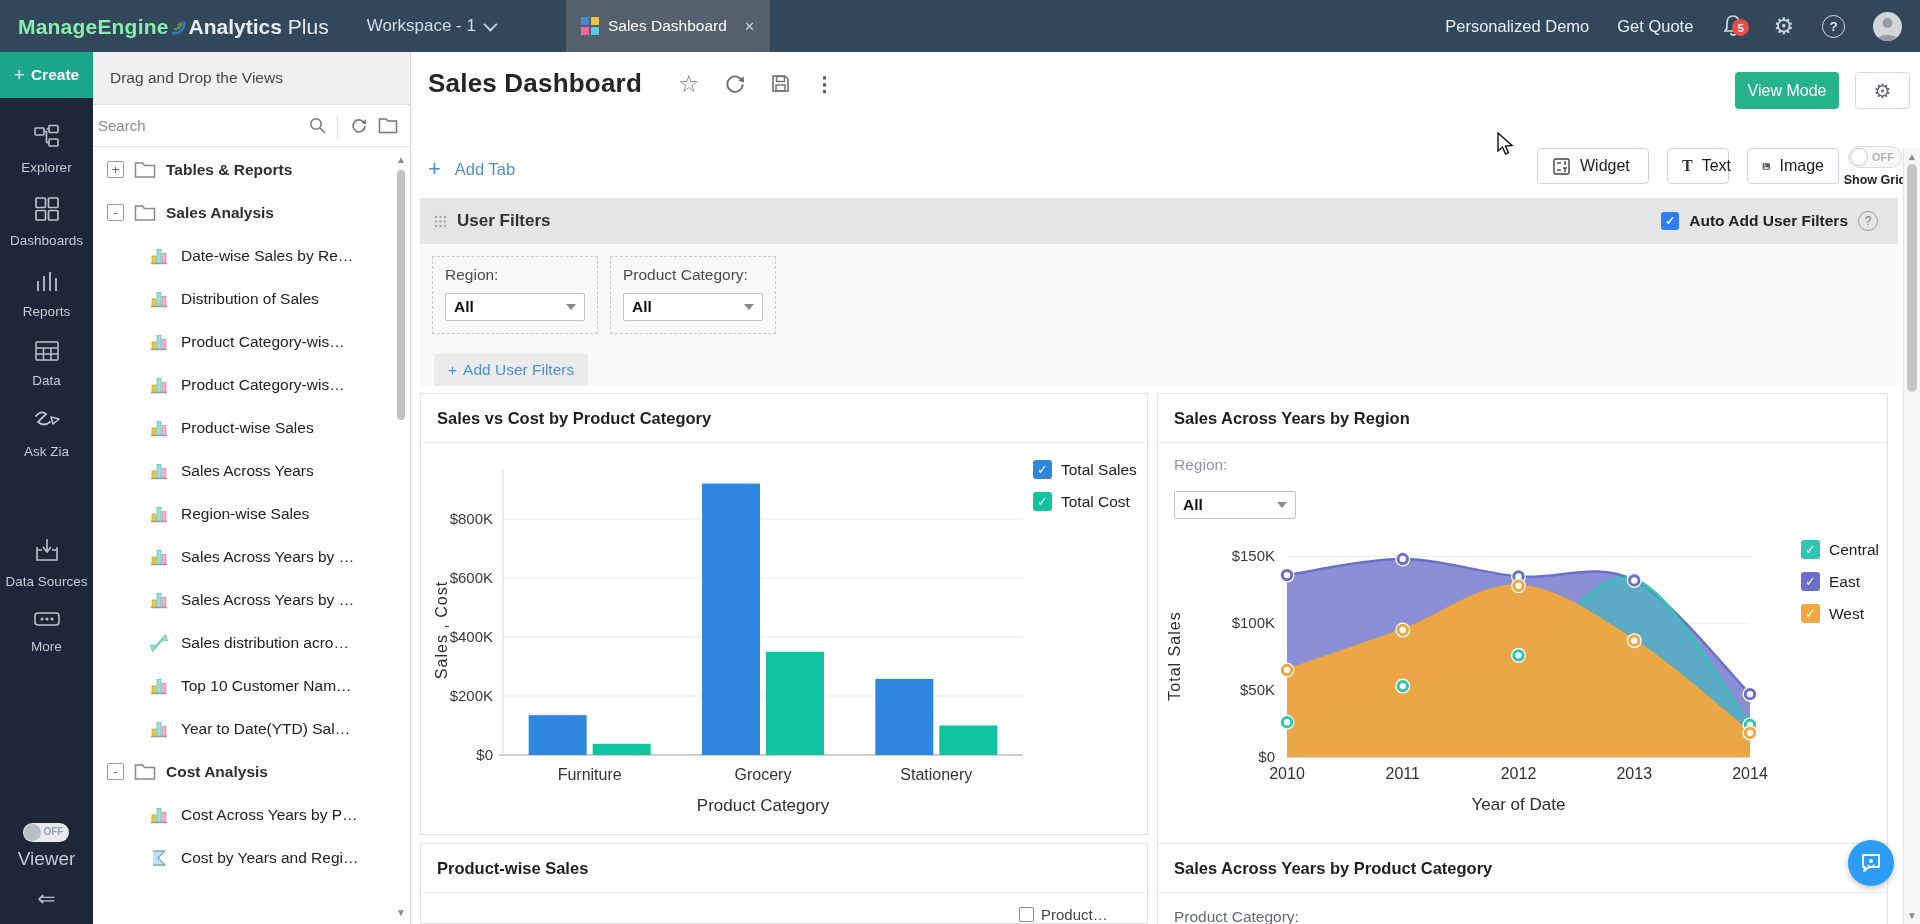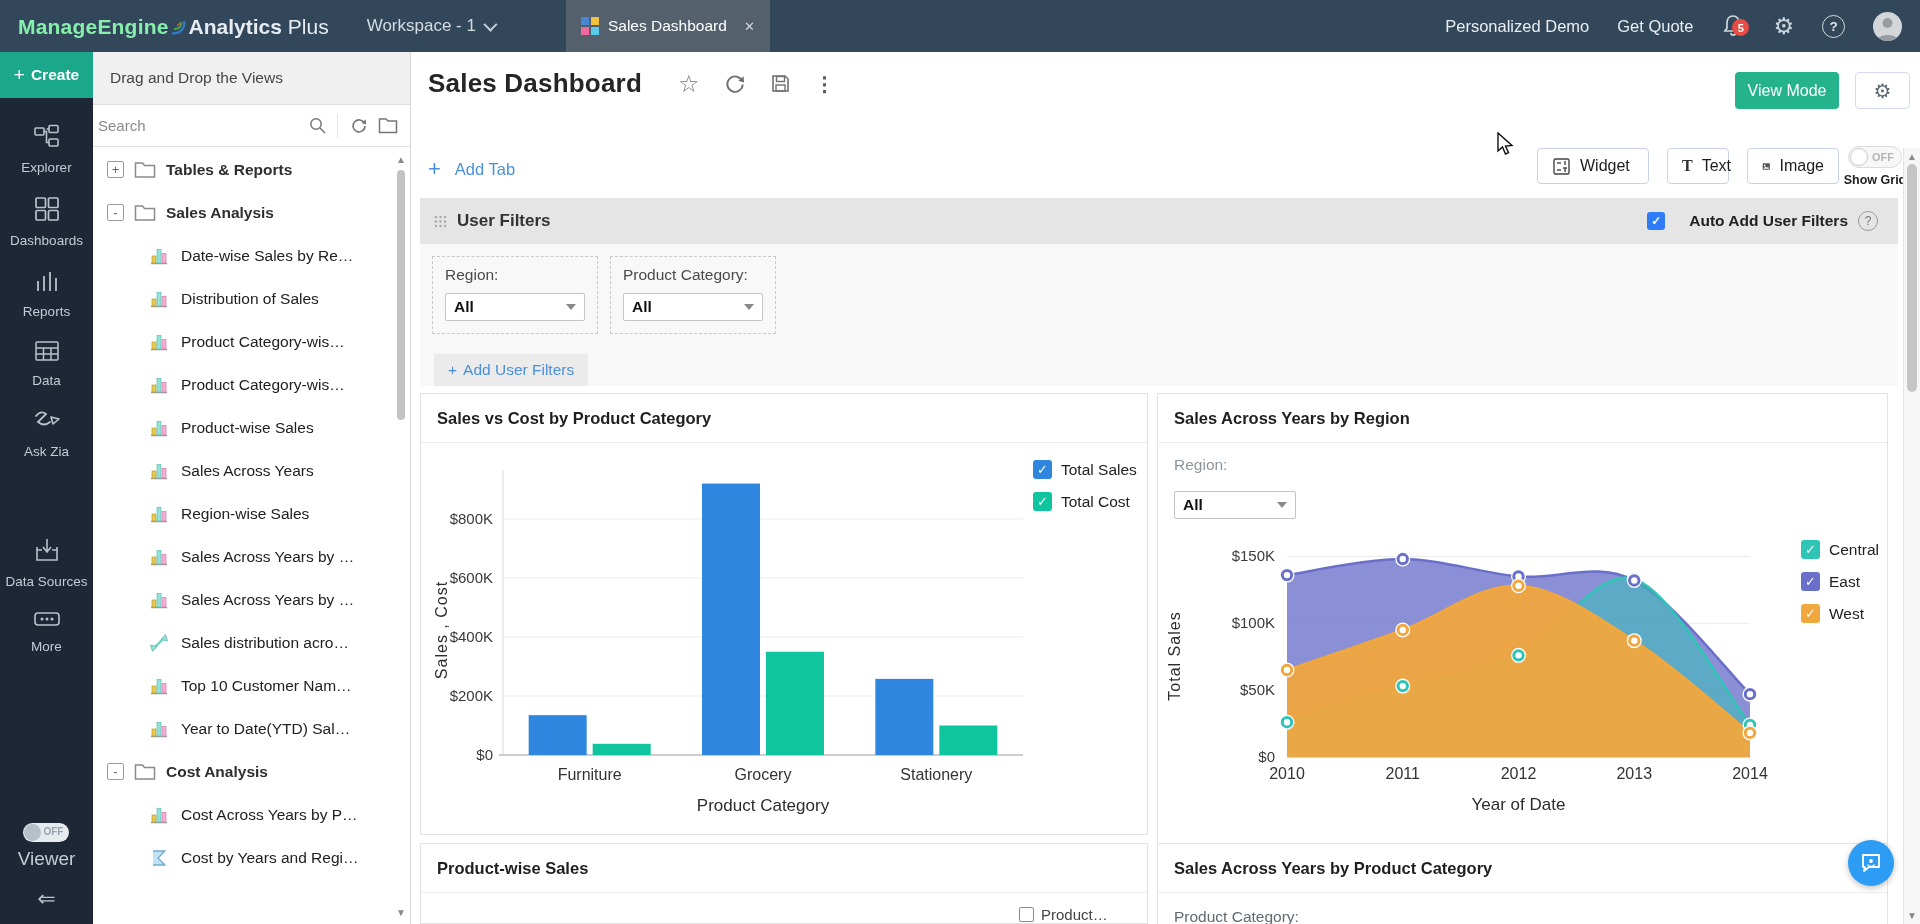--- a/index.html
+++ b/index.html
@@ -83,21 +83,21 @@
 .sg-knob{position:absolute;left:1px;top:1px;width:18px;height:18px;border-radius:50%;background:#fff;border:1px solid #ccc;}
 .sg-off{position:absolute;right:7px;top:4px;font-size:11px;color:#b5b5b5;font-weight:bold;}
 .showgrid-label{position:absolute;left:1430px;top:121px;width:68px;text-align:center;font-size:12.5px;font-weight:bold;color:#222;}
 
 
 .user-filters{position:absolute;left:9px;top:146px;width:1478px;height:188px;background:#f8f8f8;}
 .uf-header{height:46px;background:#e5e5e5;display:flex;align-items:center;padding:0 20px 0 14px;}
 .uf-title{font-size:17px;font-weight:bold;color:#333;margin-left:10px;}
 .uf-right{margin-left:auto;display:flex;align-items:center;gap:10px;}
 .uf-check{width:18px;height:18px;background:#2e7cf6;border-radius:3px;color:#fff;font-size:12px;font-weight:bold;display:flex;align-items:center;justify-content:center;cursor:pointer;}
-.uf-auto-label{font-size:15.5px;font-weight:bold;color:#222;margin-left:14px;}
+.uf-auto-label{font-size:15.5px;font-weight:bold;color:#222;}
 .uf-q{width:20px;height:20px;border:1.5px solid #9a9a9a;border-radius:50%;display:flex;align-items:center;justify-content:center;font-size:12px;color:#777;cursor:pointer;}
 .uf-boxes{position:absolute;left:12px;top:58px;display:flex;gap:12px;}
 .filter-box{border:1.5px dashed #c9c9c9;padding:9px 12px 12px;min-width:156px;}
 .filter-label{font-size:15.5px;color:#4a4a4a;}
 .select{margin-top:9px;width:140px;height:28px;border:1px solid #c4c4c4;border-radius:2px;background:#fff;display:flex;align-items:center;justify-content:space-between;padding:0 8px;cursor:pointer;}
 .select-value{font-size:15.5px;font-weight:bold;color:#111;}
 .caret{width:0;height:0;border-left:5px solid transparent;border-right:5px solid transparent;border-top:6px solid #8a8a8a;}
 .add-uf-btn{position:absolute;left:14px;top:156px;height:32px;background:#ebebeb;border:none;display:flex;align-items:center;gap:6px;padding:0 14px;font-size:15.5px;color:#4a90d9;cursor:pointer;font-family:"Liberation Sans",sans-serif;}
 
 

